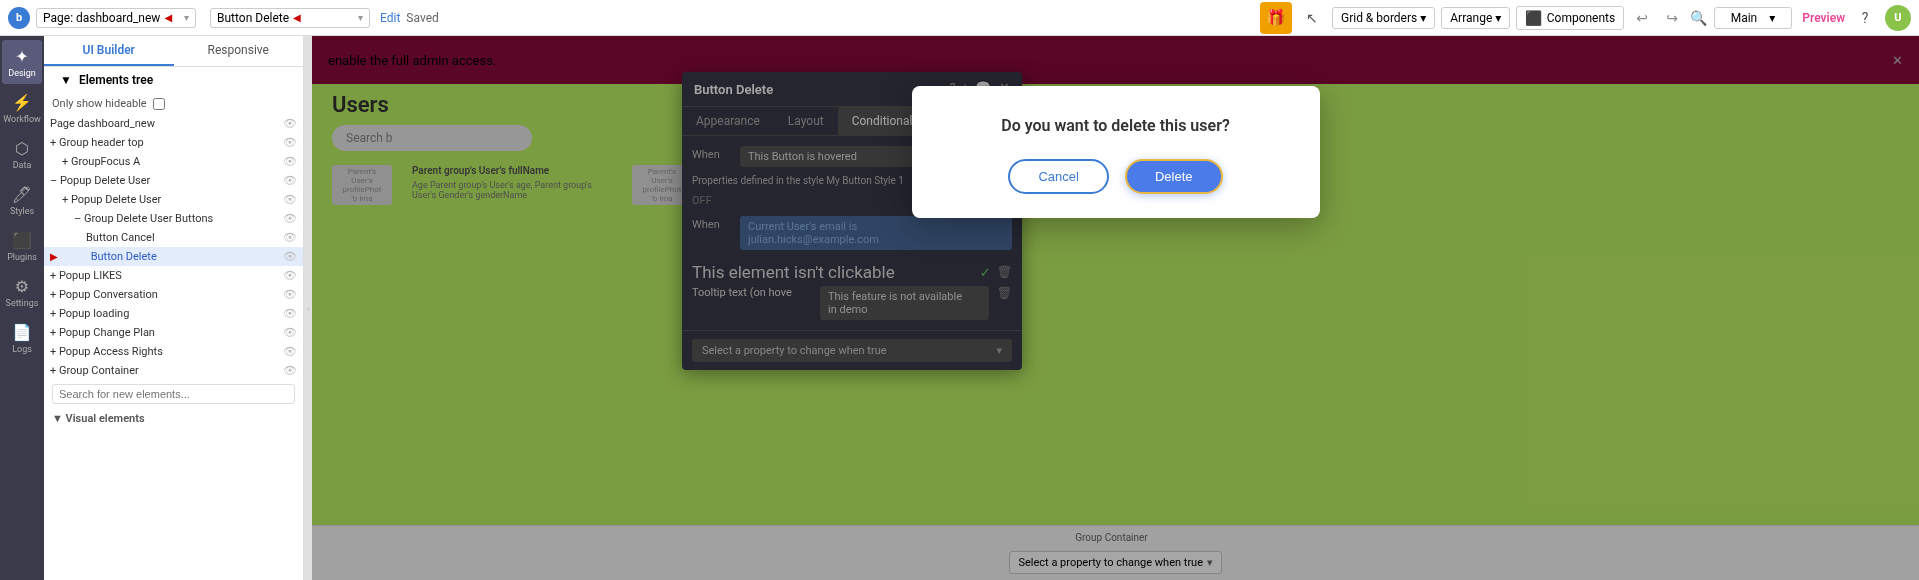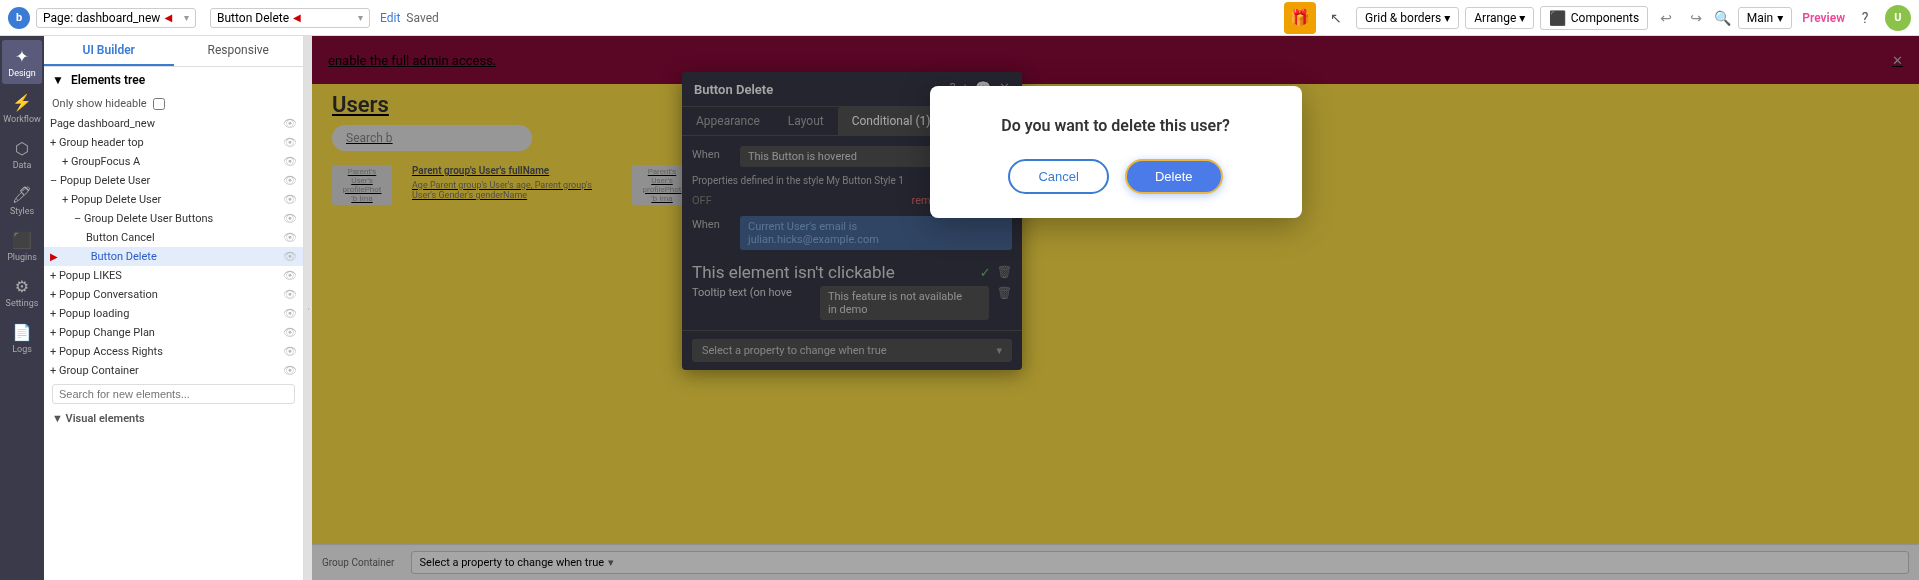--- a/index.html
+++ b/index.html
@@ -13,21 +13,21 @@
     .topbar-page-select { display: flex; align-items: center; gap: 4px; border: 1px solid #ccc; border-radius: 3px; padding: 2px 6px; cursor: pointer; font-size: 12px; min-width: 160px; }
     .topbar-arrow { color: #c00; font-size: 10px; }
     .topbar-btn-select { display: flex; align-items: center; gap: 4px; border: 1px solid #ccc; border-radius: 3px; padding: 2px 6px; cursor: pointer; font-size: 12px; min-width: 160px; margin-left: 8px; }
     .topbar-edit { margin-left: 8px; font-size: 12px; color: #333; }
     .topbar-saved { font-size: 12px; color: #666; }
     .topbar-spacer { flex: 1; }
     .topbar-gift { width: 32px; height: 32px; background: #f0a000; border-radius: 4px; display: flex; align-items: center; justify-content: center; color: white; font-size: 16px; }
     .topbar-icon-btn { width: 28px; height: 28px; display: flex; align-items: center; justify-content: center; cursor: pointer; border-radius: 3px; color: #555; font-size: 14px; }
     .topbar-dropdown { display: flex; align-items: center; gap: 3px; padding: 3px 8px; border: 1px solid #ccc; border-radius: 3px; cursor: pointer; font-size: 12px; }
     .topbar-components { display: flex; align-items: center; gap: 4px; padding: 3px 8px; border: 1px solid #ccc; border-radius: 3px; cursor: pointer; font-size: 12px; }
-    .topbar-main-select { display: flex; align-items: center; gap: 4px; padding: 3px 8px; border: 1px solid #ccc; border-radius: 3px; cursor: pointer; font-size: 12px; }
+    .topbar-main-select { display: flex; align-items: center; gap: 12px; padding: 3px 16px; border: 1px solid #ccc; border-radius: 3px; cursor: pointer; font-size: 12px; }
     .topbar-preview { color: #ec4899; font-size: 12px; font-weight: 600; cursor: pointer; margin-left: 4px; }
     .topbar-undo { width: 24px; height: 24px; display: flex; align-items: center; justify-content: center; cursor: pointer; color: #888; font-size: 14px; }
     .topbar-search-icon { font-size: 14px; color: #666; cursor: pointer; }
     .topbar-avatar { width: 26px; height: 26px; background: #8bc34a; border-radius: 50%; display: flex; align-items: center; justify-content: center; color: white; font-size: 11px; font-weight: bold; }
 
     
     .main-layout { display: flex; height: calc(580px - 36px); }
 
     
     .left-sidebar { width: 260px; background: #fff; border-right: 1px solid #ddd; display: flex; flex-direction: column; overflow: hidden; }
@@ -37,21 +37,21 @@
 
     
     .icon-nav { width: 44px; background: #3a3a4a; display: flex; flex-direction: column; align-items: center; padding-top: 4px; gap: 2px; }
     .icon-nav-item { width: 40px; height: 44px; display: flex; flex-direction: column; align-items: center; justify-content: center; cursor: pointer; color: #aaa; font-size: 10px; gap: 2px; border-radius: 3px; }
     .icon-nav-item.active { background: #5a5a7a; color: #fff; }
     .icon-nav-icon { font-size: 16px; }
     .icon-nav-label { font-size: 9px; }
 
     
     .tree-panel { flex: 1; overflow-y: auto; overflow-x: hidden; }
-    .tree-header { display: flex; align-items: center; justify-content: space-between; padding: 6px 8px; font-size: 12px; font-weight: 600; }
+    .tree-header { display: flex; align-items: center; justify-content: space-between; padding: 6px 8px; font-size: 12px; font-weight: 600; margin-left: 8px; }
     .tree-filter { display: flex; align-items: center; gap: 6px; padding: 4px 8px; font-size: 11px; color: #555; }
     .tree-filter input[type=checkbox] { width: 12px; height: 12px; }
     .tree-item { display: flex; align-items: center; justify-content: space-between; padding: 3px 6px; font-size: 11px; color: #333; cursor: pointer; }
     .tree-item.selected { background: #e3ecfa; color: #2a5bc7; }
     .tree-item-left { display: flex; align-items: center; gap: 3px; }
     .tree-eye { color: #bbb; font-size: 11px; cursor: pointer; }
     .tree-arrow { color: #c00; font-size: 10px; }
 
     .search-new { display: flex; align-items: center; padding: 4px 8px; }
     .search-new input { width: 100%; font-size: 11px; border: 1px solid #ddd; border-radius: 3px; padding: 3px 6px; color: #555; }
@@ -60,21 +60,21 @@
     .search-bar { display: flex; align-items: flex-end; gap: 8px; }
     .search-input-fake { background: #e8e8e8; border-radius: 20px; padding: 6px 14px; font-size: 12px; color: #888; width: 200px; }
 
     
     .table-ghost { padding: 10px 20px; display: flex; gap: 20px; }
     .table-col { display: flex; flex-direction: column; gap: 4px; }
     .table-cell-img { width: 60px; height: 40px; background: #ddd; border-radius: 3px; display: flex; align-items: center; justify-content: center; color: #888; font-size: 9px; text-align: center; }
     .table-cell-text { font-size: 9px; color: #777; max-width: 200px; }
 
     
-    .bottom-select-bar { position: absolute; bottom: 0; left: 0; right: 0; background: #f8f8f8; border-top: 1px solid #ddd; padding: 6px 10px; display: flex; align-items: center; gap: 8px; }
+    .bottom-select-bar { position: absolute; bottom: 0; left: 0; right: 0; background: #f8f8f8; border-top: 1px solid #ddd; padding: 6px 10px; display: flex; align-items: center; gap: 8px; flex-direction: column; }
     .property-select { display: flex; align-items: center; gap: 4px; border: 1px solid #ccc; border-radius: 3px; padding: 4px 8px; font-size: 11px; background: #fff; flex: 1; cursor: pointer; }
     .property-select-arrow { color: #666; }
 
     
     .resize-handle { width: 8px; background: #e0e0e0; cursor: col-resize; display: flex; align-items: center; justify-content: center; }
     .resize-dots { color: #aaa; font-size: 8px; writing-mode: vertical-rl; letter-spacing: -2px; }
 
     
     .panel-overlay { position: absolute; top: 36px; left: 370px; width: 340px; background: #3a3a4a; border-radius: 4px; z-index: 10; box-shadow: 0 4px 20px rgba(0,0,0,0.4); }
     .panel-header { display: flex; align-items: center; justify-content: space-between; padding: 8px 12px; border-bottom: 1px solid #555; }
@@ -100,32 +100,32 @@
     .panel-trash { color: #888; font-size: 12px; cursor: pointer; }
     .panel-tooltip-row { display: flex; align-items: flex-start; justify-content: space-between; gap: 8px; }
     .panel-tooltip-label { color: #ddd; font-size: 11px; min-width: 120px; }
     .panel-tooltip-value { background: #555; border-radius: 3px; padding: 4px 8px; font-size: 11px; color: #ddd; flex: 1; }
     .panel-bottom { padding: 8px 10px; border-top: 1px solid #555; display: flex; align-items: center; gap: 6px; }
     .panel-select { display: flex; align-items: center; gap: 4px; background: #555; border-radius: 3px; padding: 5px 10px; font-size: 11px; color: #ccc; flex: 1; cursor: pointer; }
     .panel-select-arrow { color: #aaa; margin-left: auto; }
 
     
     .modal-backdrop { position: absolute; top: 0; left: 0; right: 0; bottom: 0; background: rgba(0,0,0,0.35); z-index: 20; display: flex; align-items: flex-start; justify-content: center; padding-top: 50px; }
-    .modal { background: #fff; border-radius: 8px; width: 372px; padding: 30px 12px 24px; box-shadow: 0 8px 32px rgba(0,0,0,0.3); position: relative; }
+    .modal { background: #fff; border-radius: 8px; width: 408px; padding: 30px 12px 24px; box-shadow: 0 8px 32px rgba(0,0,0,0.3); position: relative; }
     .modal-title { font-size: 16px; font-weight: 600; color: #333; text-align: center; margin-bottom: 24px; }
     .modal-buttons { display: flex; gap: 16px; justify-content: center; }
     .modal-cancel { border: 2px solid #3a7bd5; background: #fff; color: #3a7bd5; border-radius: 20px; padding: 8px 28px; font-size: 13px; cursor: pointer; font-weight: 500; }
     .modal-delete { border: 2px solid #e8b840; background: #4a7be8; color: #fff; border-radius: 20px; padding: 8px 28px; font-size: 13px; cursor: pointer; font-weight: 500; box-shadow: 0 2px 8px rgba(74,123,232,0.4); position: relative; }
 
     
     .notif-banner { background: #8b0a3a; display: flex; align-items: center; padding: 0 16px; height: 48px; }
     .notif-close { margin-left: auto; color: #bbb; cursor: pointer; }
 
     
-    .page-bg { background: #fde047; flex: 1; position: relative; text-decoration: underline; }
+    .page-bg { background: #bef264; flex: 1; position: relative; }
   </style>
 </head>
 <body>
 
 <div class="topbar">
   <div style="width:22px;height:22px;background:#3a7bd5;border-radius:50%;display:flex;align-items:center;justify-content:center;color:white;font-size:11px;font-weight:bold;">b</div>
   <div class="topbar-page-select">
     <span>Page: dashboard_new</span>
     <span class="topbar-arrow">◀</span>
     <span style="margin-left:auto;color:#999;font-size:10px;">▾</span>

